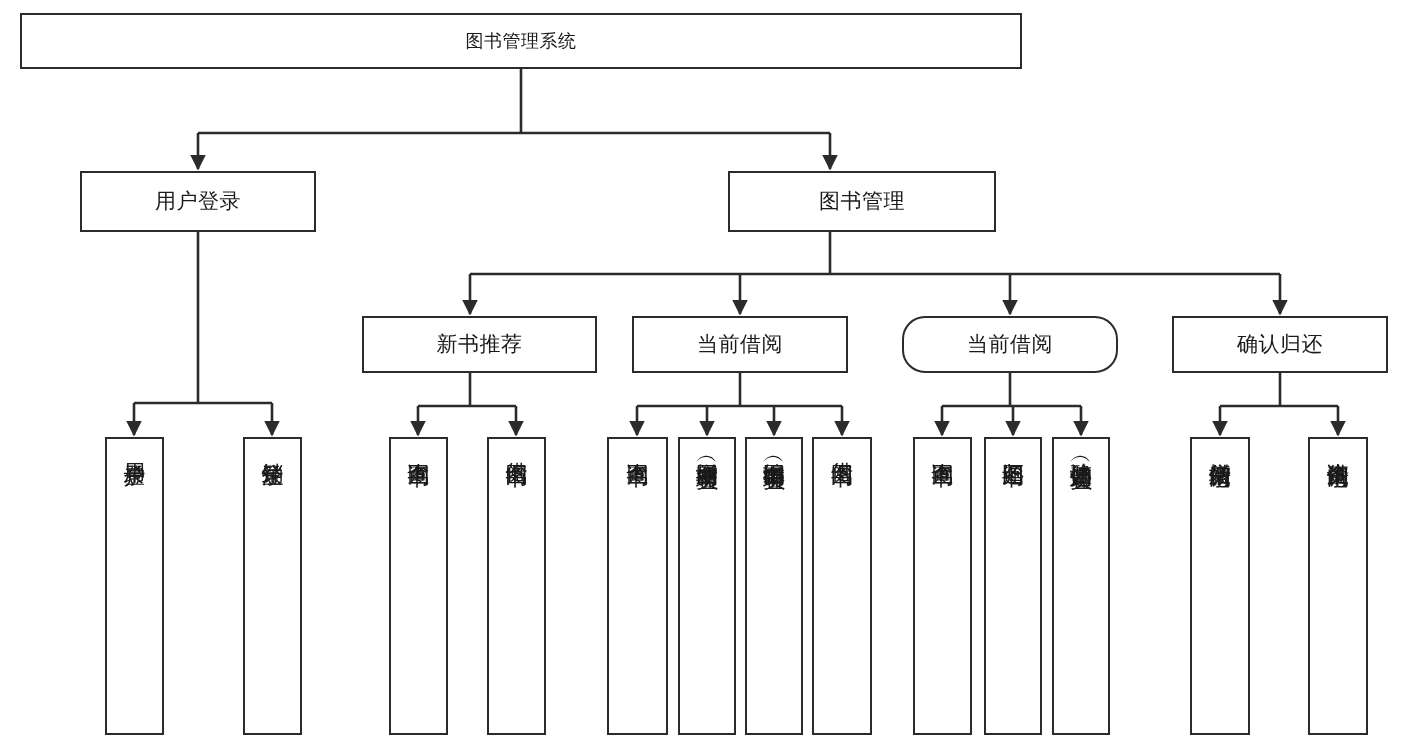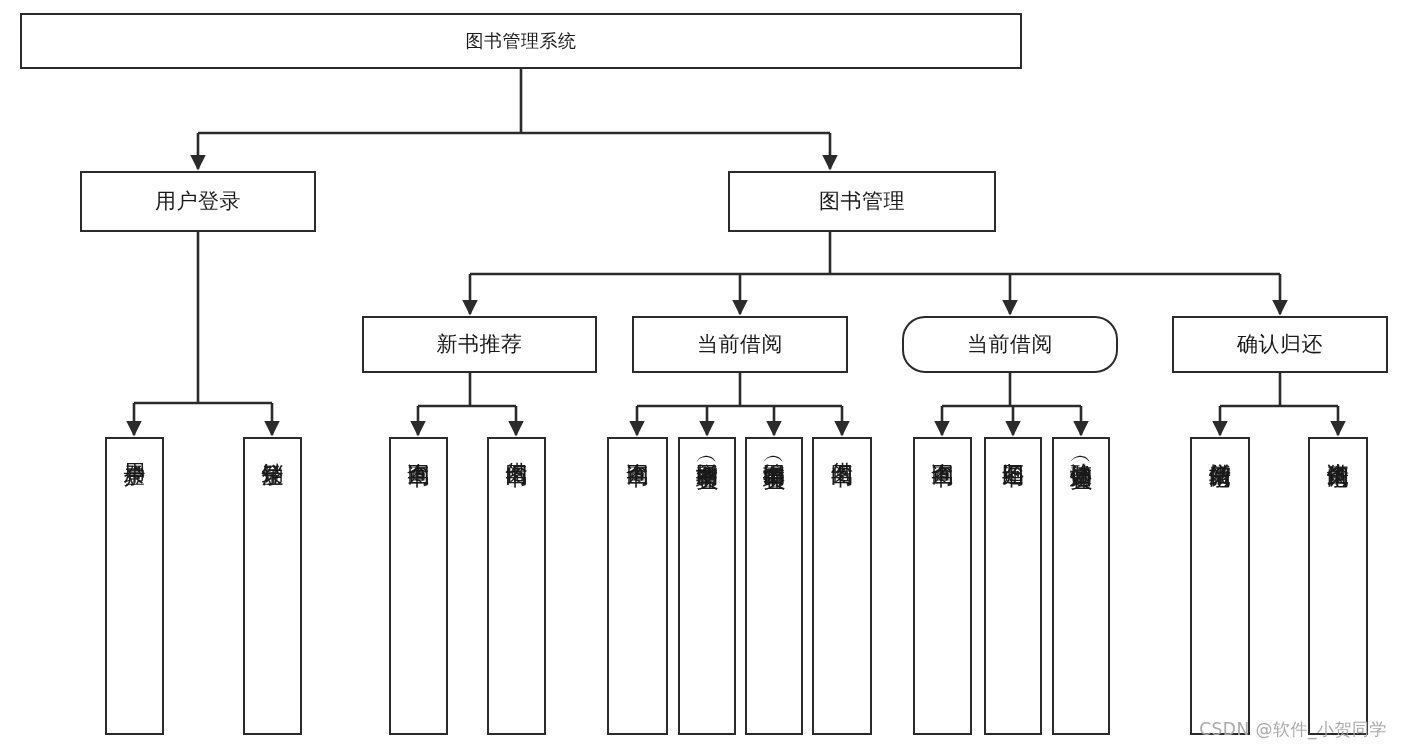--- a/index.html
+++ b/index.html
@@ -176,14 +176,13 @@
         <span class="node-label">确认归还（管理员）</span>
       </div>
       <div class="node vertical" style="left: 1190px; top: 437px; width: 60px; height: 298px;">
         <span class="node-label">新增借阅记录</span>
       </div>
       <div class="node vertical" style="left: 1308px; top: 437px; width: 60px; height: 298px;">
         <span class="node-label">查询借阅记录</span>
       </div>
     </div>
 
-  <div id="watermark">CSDN @软件_小贺同学</div>
 </div>
 
 </body></html>

